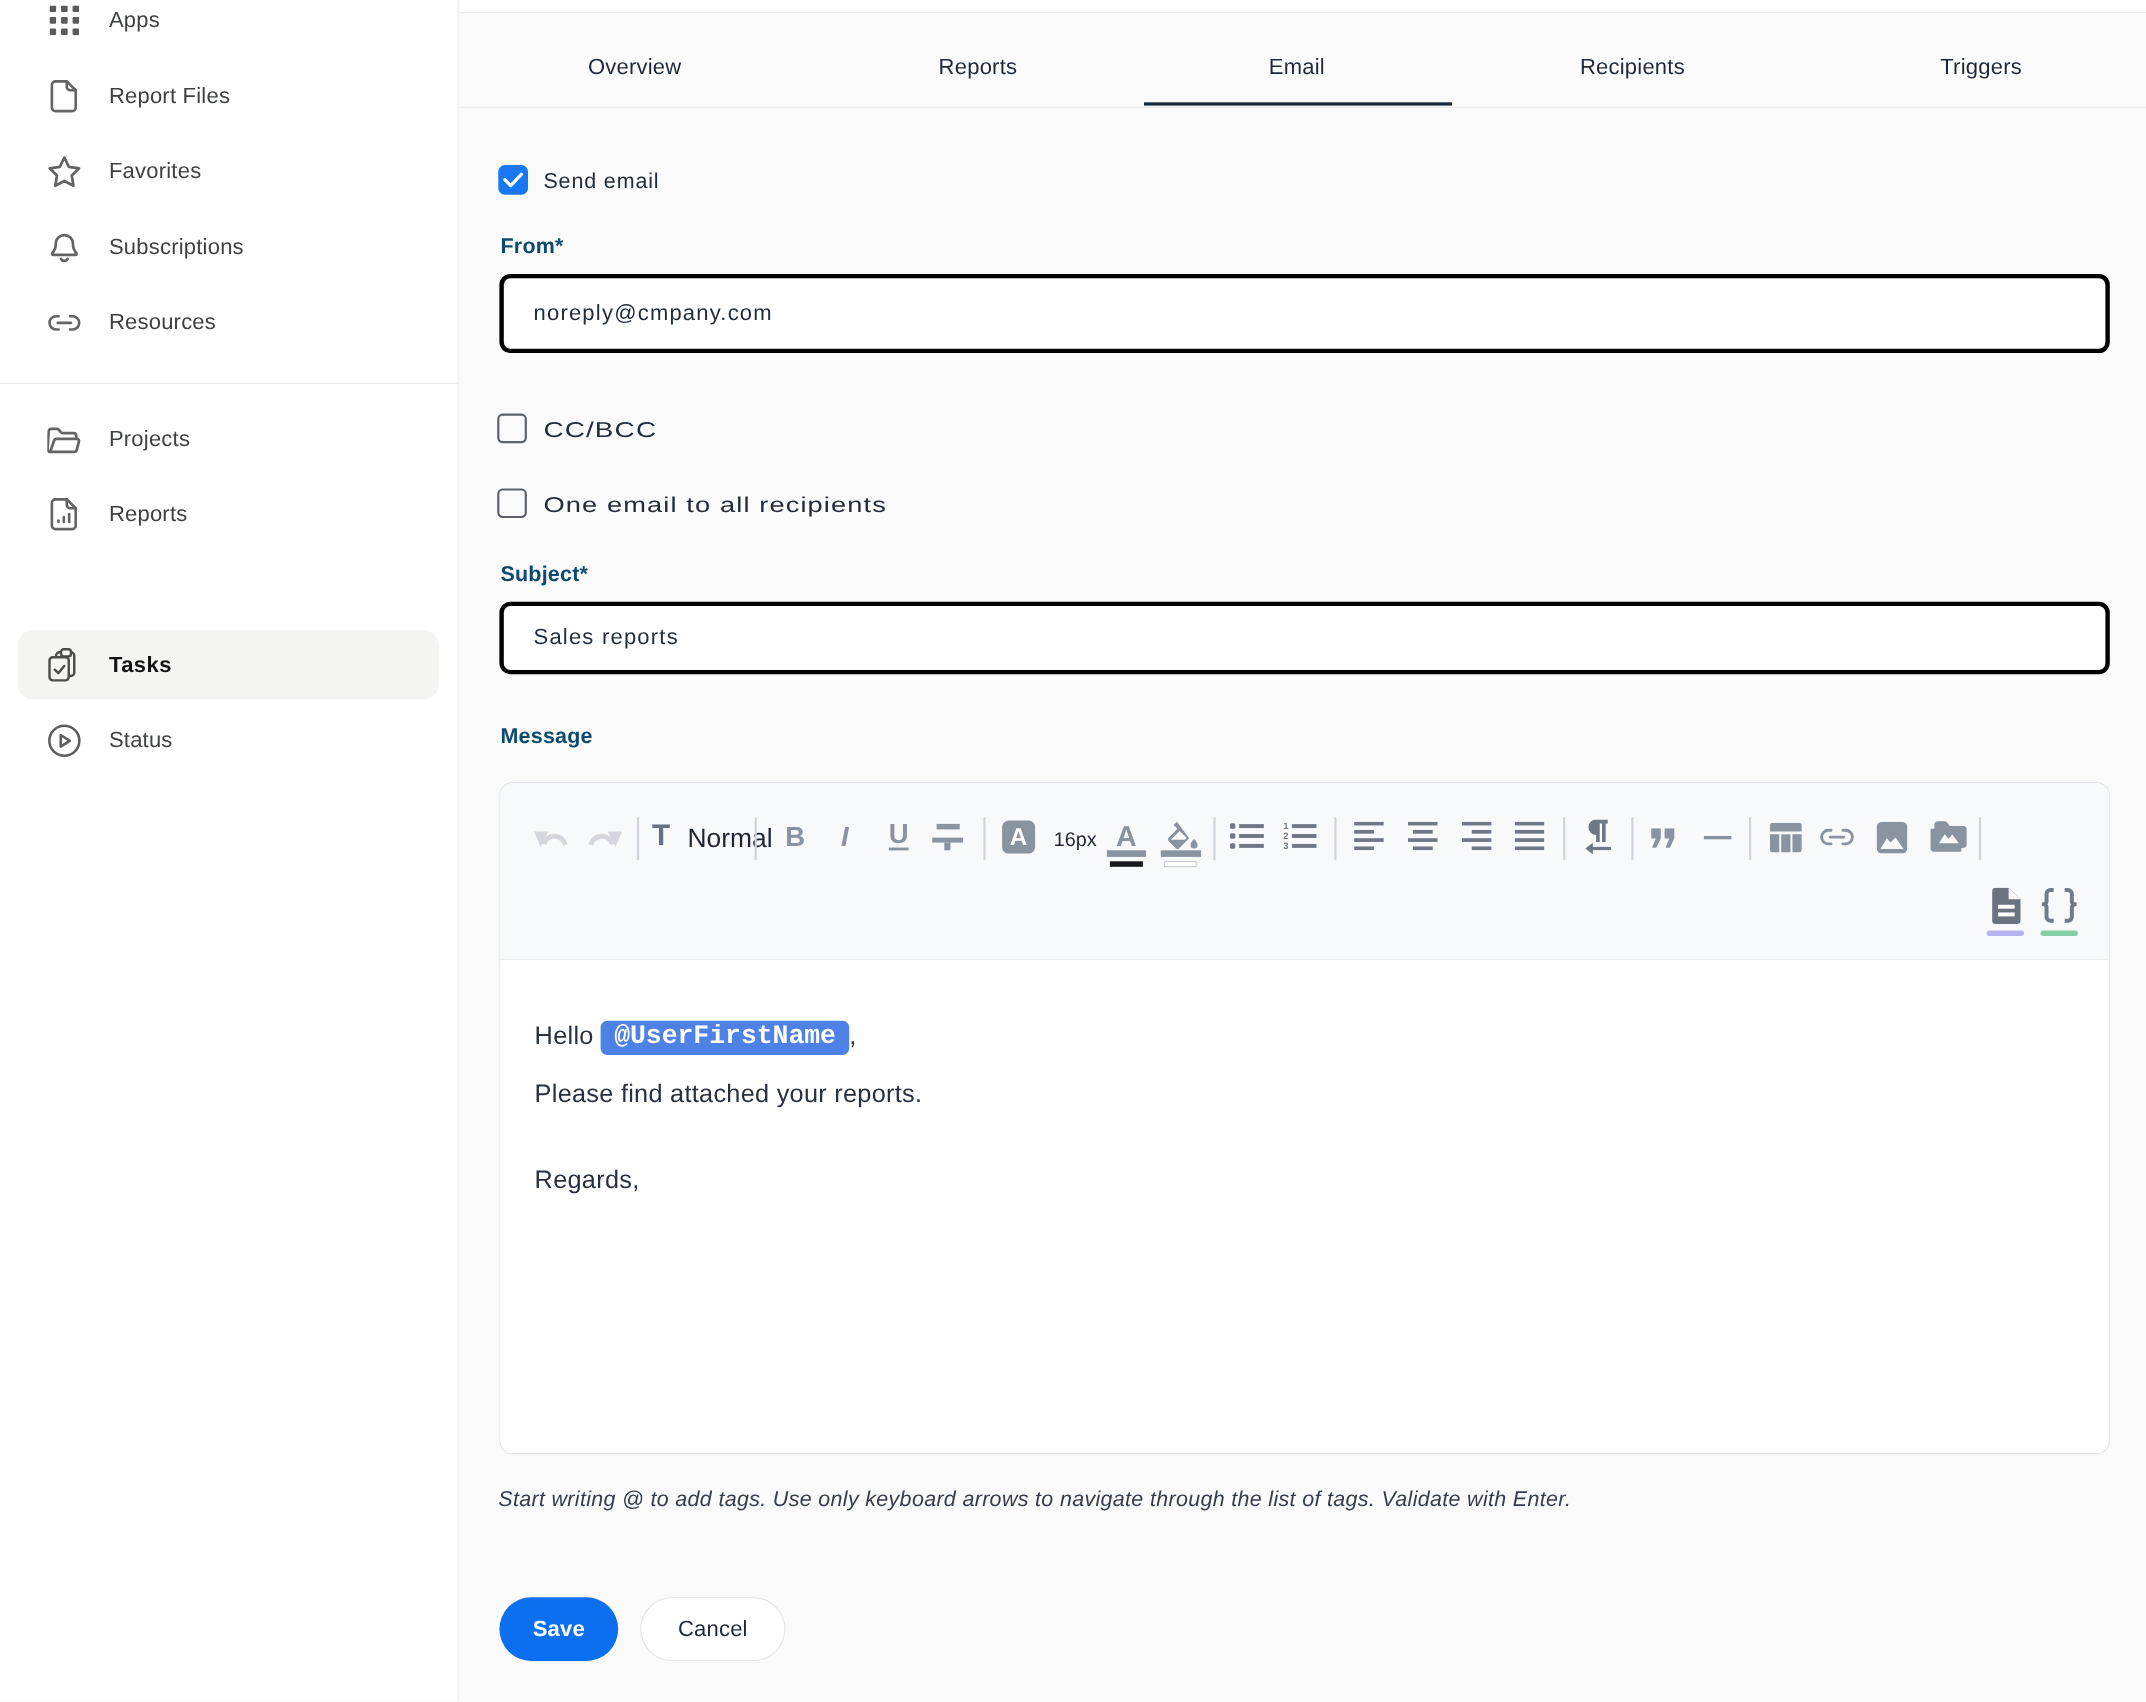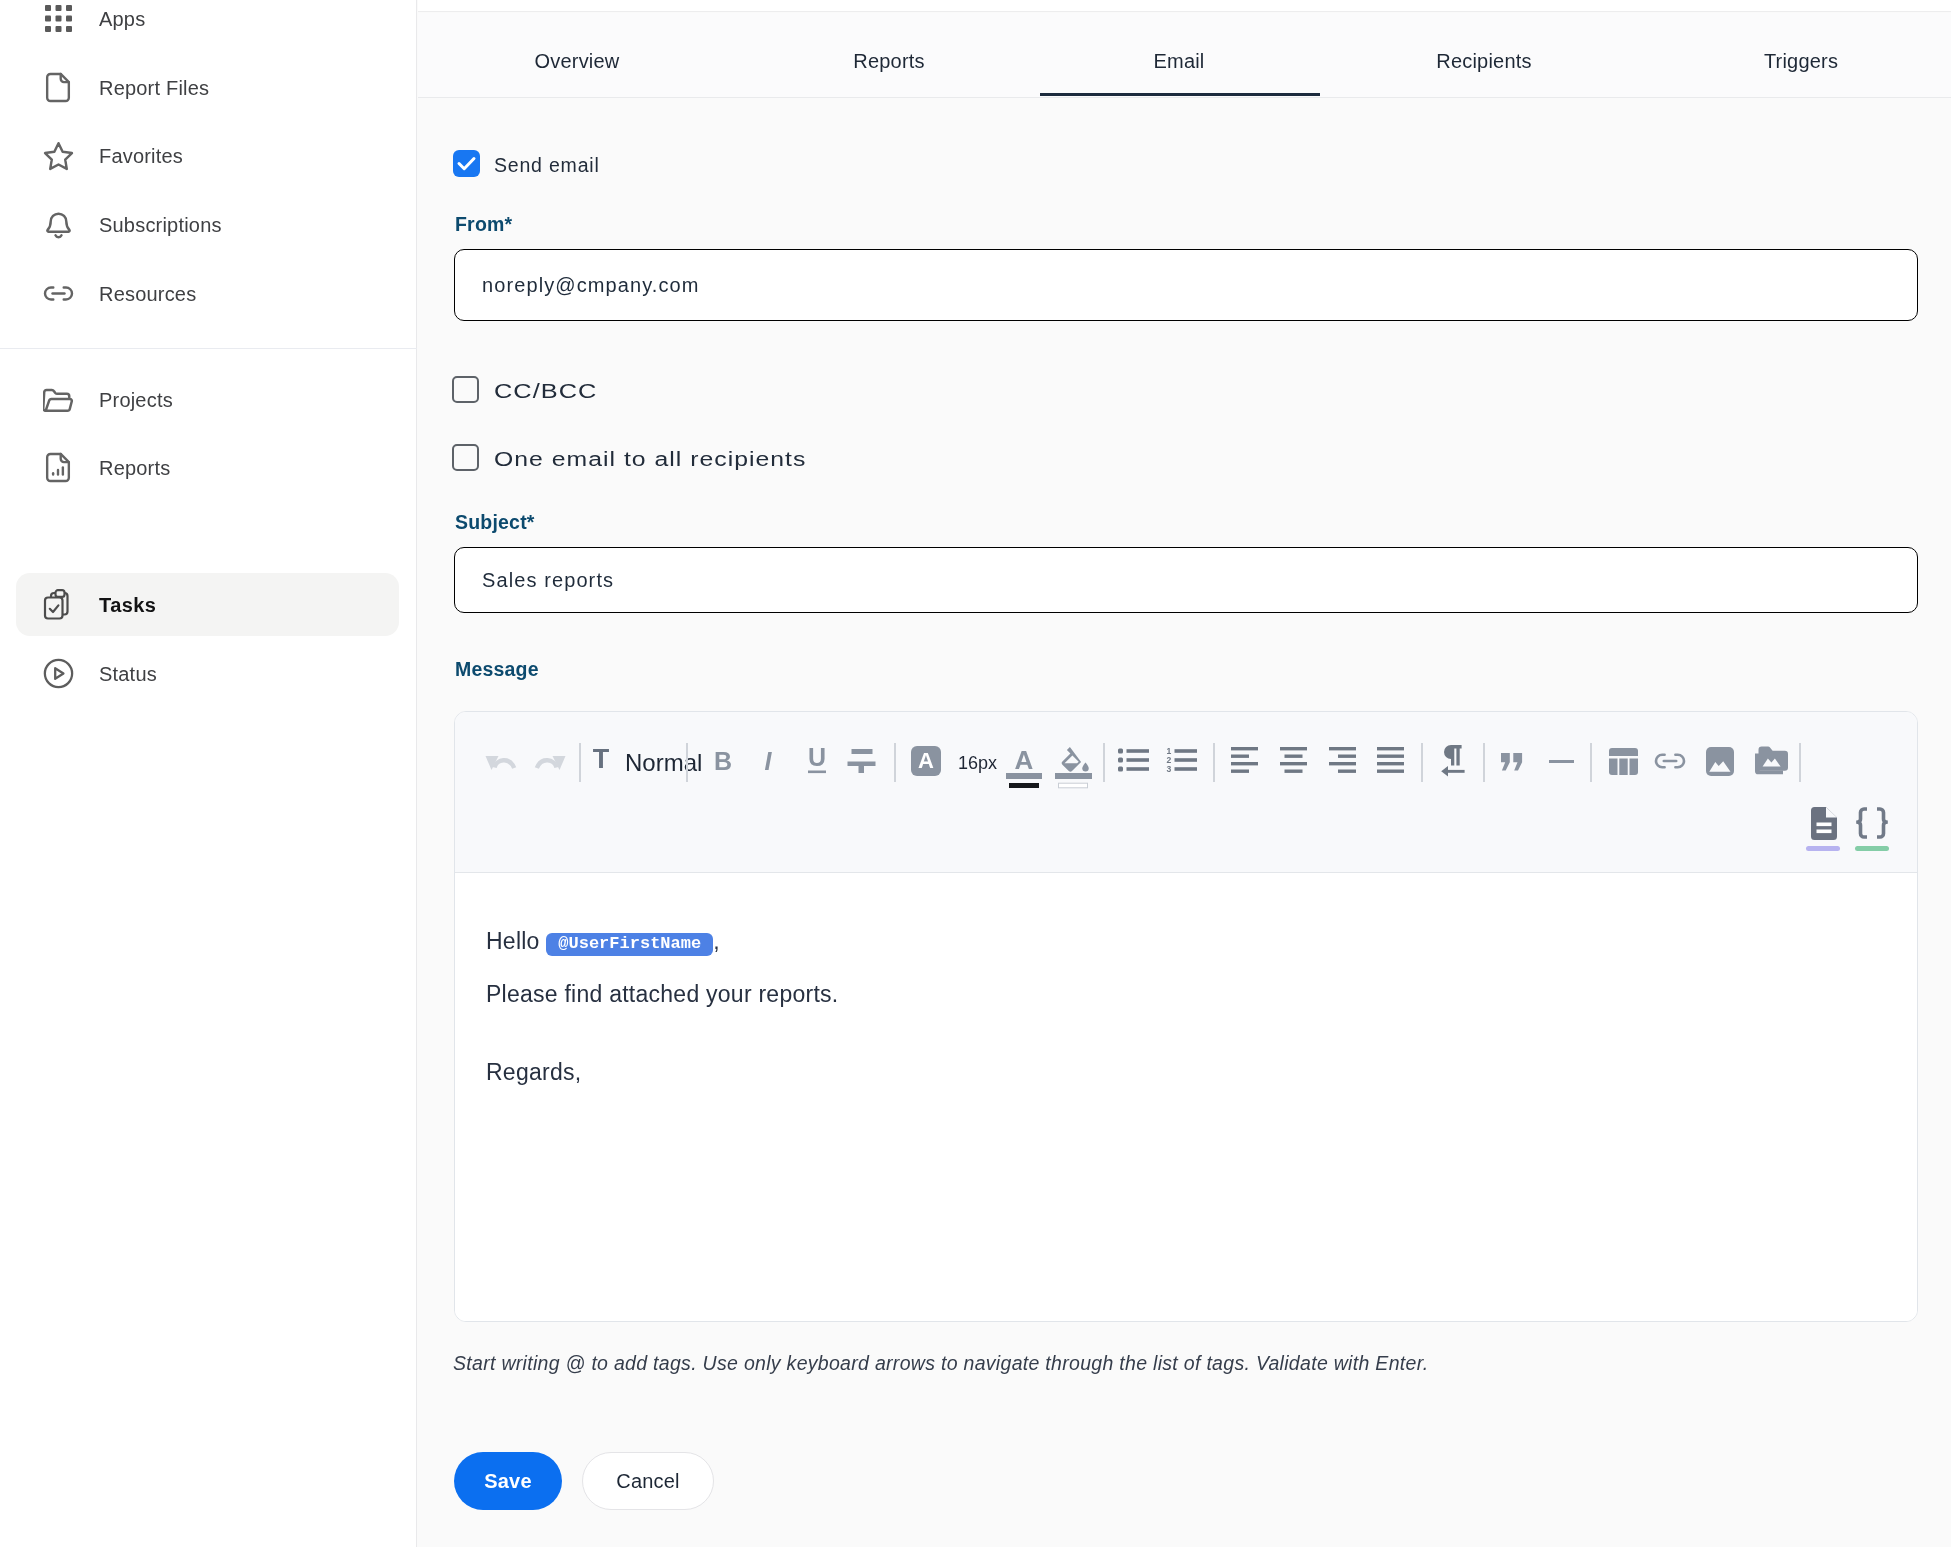--- a/index.html
+++ b/index.html
@@ -20,31 +20,31 @@
 #tabbar { position:absolute; left:418px; top:13px; width:1533px; height:85px; background:#fbfbfc; border-bottom:1px solid #e9eaec; }
 .tab { position:absolute; top:6px; height:85px; transform:translateX(-50%); display:flex; align-items:center; justify-content:center; font-size:20px; color:#1e2836; letter-spacing:0.2px; }
 #underline { position:absolute; left:622px; top:80px; width:280px; height:3px; background:#1c2b3d; }
 
 
 .cb { position:absolute; width:27px; height:27px; border-radius:6px; }
 .cb.checked { background:#1877f2; }
 .cb.empty { border:2.5px solid #5d6268; border-radius:5px; background:transparent; }
 .cblabel { position:absolute; font-size:19.5px; color:#222c3a; letter-spacing:0.8px; white-space:nowrap; }
 .flabel { position:absolute; font-size:19.5px; font-weight:700; color:#0c4a6e; letter-spacing:0.2px; }
-.input { position:absolute; left:454px; width:1464px; background:#ffffff; border:1px solid #000000; border-radius:10px; }
+.input { position:absolute; left:454px; width:1464px; background:#ffffff; border:4px solid #000000; border-radius:10px; }
 .input span { position:absolute; left:27px; top:50%; transform:translateY(-50%); font-size:20px; color:#1f2b3a; letter-spacing:1.1px; }
 
 
 #card { position:absolute; left:454px; top:711px; width:1464px; height:611px; border:1px solid #e1e5ea; border-radius:12px; background:#ffffff; }
 #toolbar { position:absolute; left:0; top:0; width:1462px; height:161px; background:#f8f9fb; border-bottom:1px solid #e3e6ea; border-radius:11px 11px 0 0; }
 .ti { position:absolute; display:flex; align-items:center; justify-content:center; }
 .tsep { position:absolute; top:31px; width:1.5px; height:39px; background:#d0d4da; }
 #editorbody { position:absolute; left:0; top:162px; width:1462px; height:447px; background:#ffffff; border-radius:0 0 11px 11px; font-size:23px; color:#273040; }
 .ep { position:absolute; left:31px; white-space:nowrap; letter-spacing:0.25px; }
-#tag { display:inline-block; background:#4d81e5; color:#ffffff; font-family:"Liberation Mono", monospace; font-weight:700; font-size:17px; border-radius:6px; padding:1px 12px 3px 12px; letter-spacing:0; vertical-align:1px; }
+#tag { display:inline-block; background:#4d81e5; color:#ffffff; font-family:"Liberation Mono", monospace; font-weight:700; font-size:24px; border-radius:6px; padding:1px 12px 3px 12px; letter-spacing:0; vertical-align:1px; }
 
 #helper { position:absolute; left:453px; top:1352px; font-size:19.5px; font-style:italic; color:#353d4b; letter-spacing:0.3px; }
 #savebtn { position:absolute; left:454px; top:1452px; width:108px; height:58px; border-radius:29px; background:#0b6ff0; color:#ffffff; font-size:20px; font-weight:700; display:flex; align-items:center; justify-content:center; letter-spacing:0.2px; }
 #cancelbtn { position:absolute; left:582px; top:1452px; width:132px; height:58px; border-radius:29px; background:#ffffff; border:1px solid #e4e4e7; color:#1d2735; font-size:20px; font-weight:500; display:flex; align-items:center; justify-content:center; letter-spacing:0.2px; }
 </style>
 </head>
 <body>
 
 <div id="sidebar">
   <div class="navitem" style="top:-13px">

